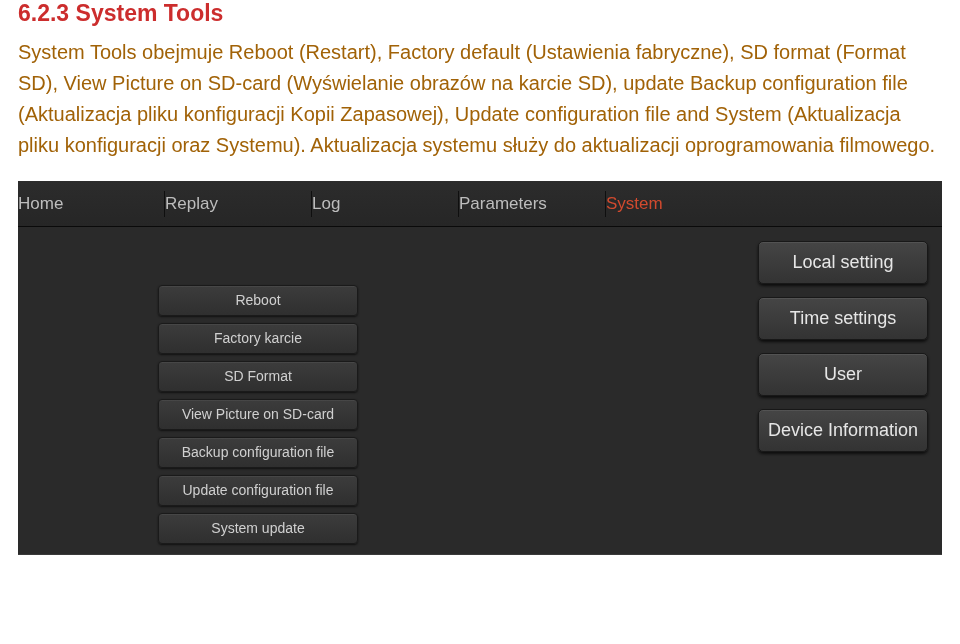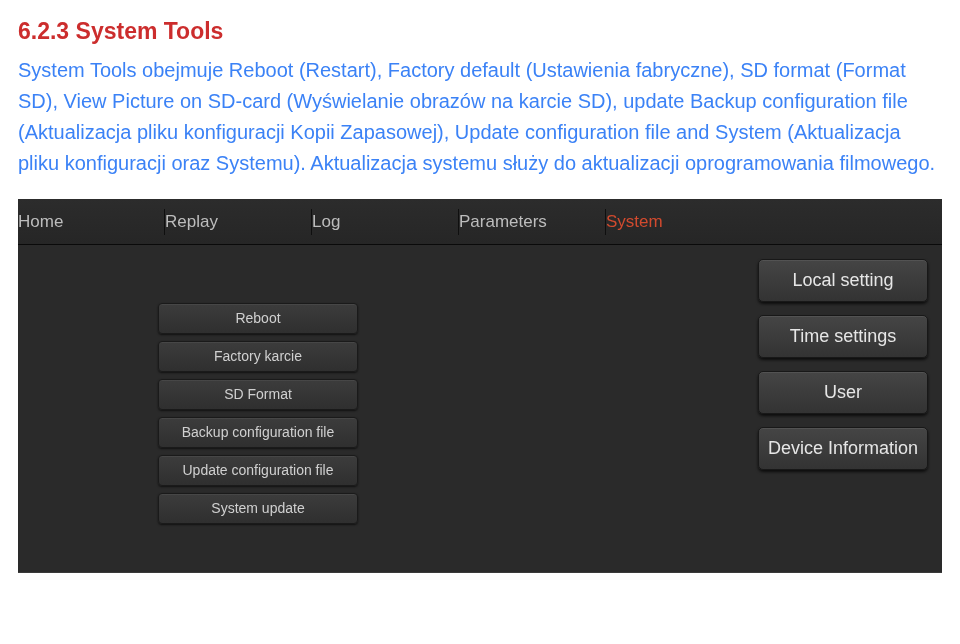--- a/index.html
+++ b/index.html
@@ -4,30 +4,30 @@
 <style>
   * { box-sizing: border-box; margin: 0; padding: 0; }
   body {
     font-family: Arial, Helvetica, sans-serif;
     background: #fff;
     width: 960px;
     height: 644px;
     overflow: hidden;
   }
   .doc-section {
-    padding: 18px 18px 16px 18px;
+    padding: 0 18px 16px 18px;
   }
   .doc-heading {
     color: #cc2d2d;
     font-size: 23px;
     font-weight: bold;
     margin-bottom: 10px;
   }
   .doc-para {
-    color: #3b82f6;
+    color: #a16207;
     font-size: 20px;
     line-height: 1.55;
   }
   .screenshot {
     background: #1b1b1b;
     width: 924px;
     margin: 4px 0 0 18px;
     height: 374px;
     position: relative;
     overflow: hidden;
@@ -146,20 +146,21 @@
   </div>
 
   <div class="dark-band"></div>
 
   <div class="content-area">
 
     <div class="left-panel">
       <div class="tool-btn">Reboot</div>
       <div class="tool-btn">Factory karcie</div>
       <div class="tool-btn">SD Format</div>
+      <div class="tool-btn">View Picture on SD-card</div>
       <div class="tool-btn">Backup configuration file</div>
       <div class="tool-btn">Update configuration file</div>
       <div class="tool-btn">System update</div>
     </div>
 
     <div class="right-panel">
       <div class="side-btn">Local setting</div>
       <div class="side-btn">Time settings</div>
       <div class="side-btn">User</div>
       <div class="side-btn">Device Information</div>

